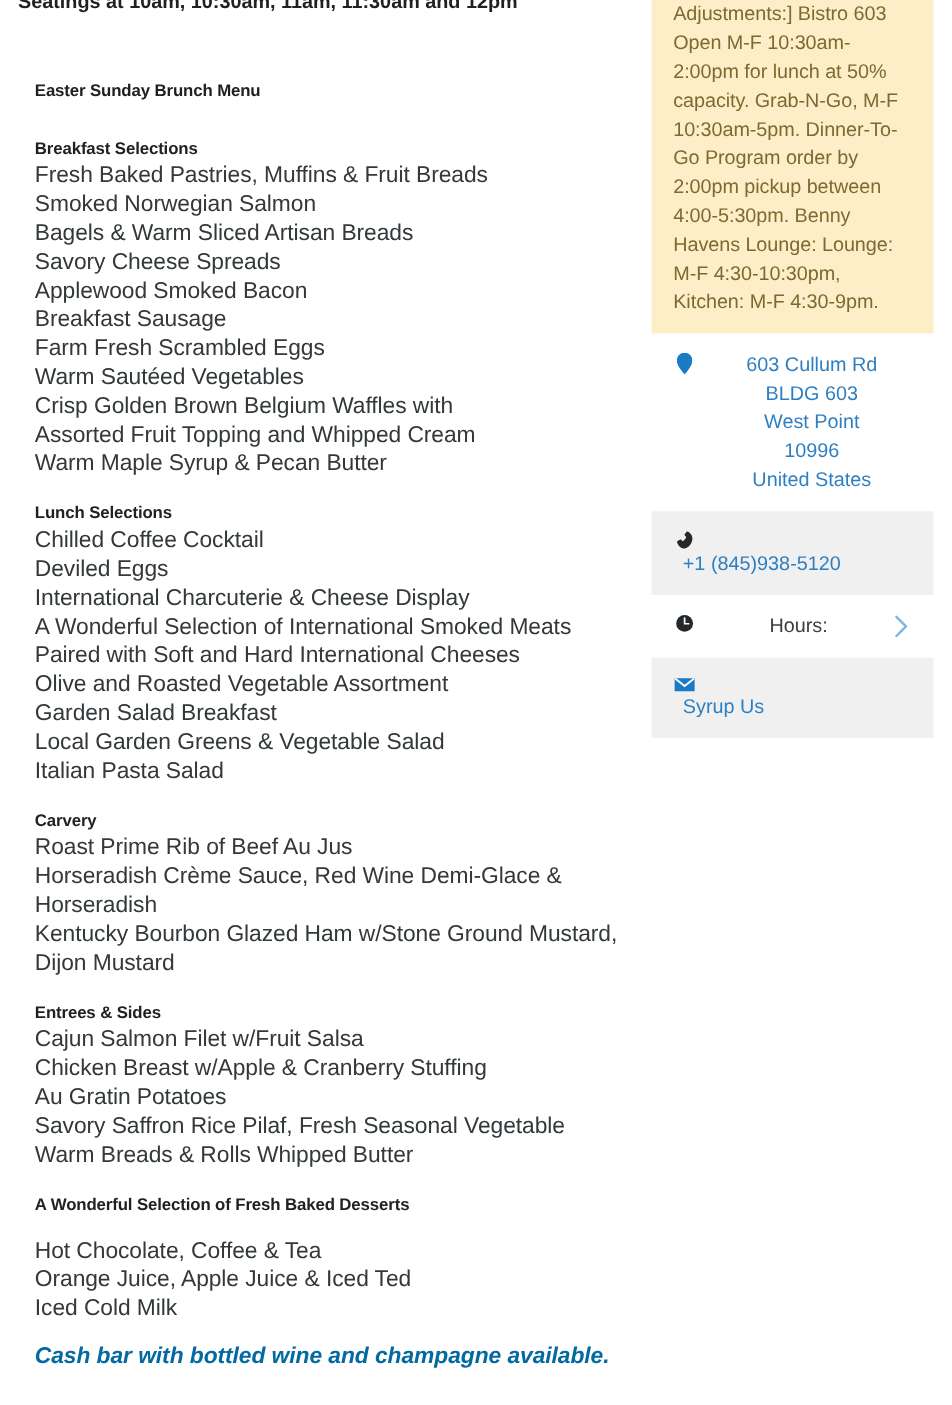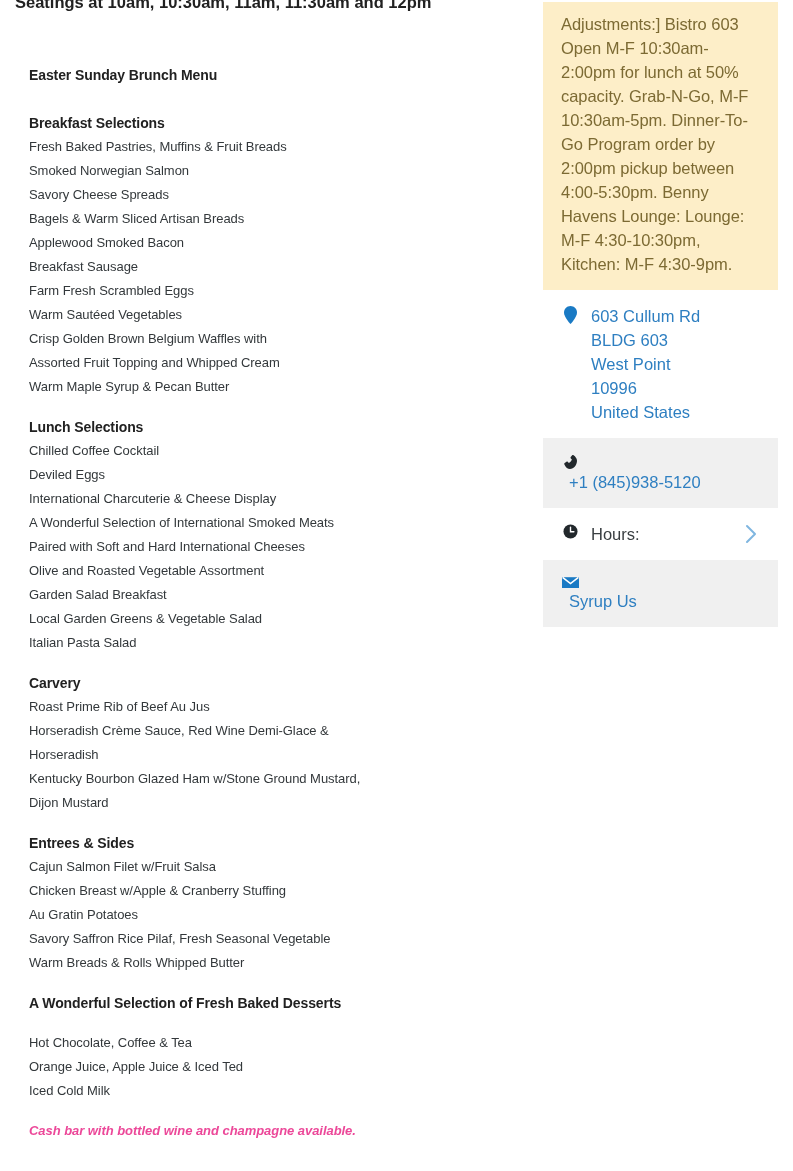--- a/index.html
+++ b/index.html
@@ -29,31 +29,31 @@
 
   .menu-heading {
     font-size: 14px;
     font-weight: bold;
     line-height: 24px;
     color: #212121;
     letter-spacing: -0.1px;
     margin: 0;
   }
   .menu-line {
-    font-size: 13px;
+    font-size: 19px;
     font-weight: normal;
     line-height: 24px;
     color: #33383b;
     margin: 0;
     letter-spacing: -0.05px;
   }
   .menu-line.italic {
     font-style: italic;
     font-weight: bold;
-    color: #ec4899;
+    color: #0369a1;
   }
   .spacer-line {
     height: 24px;
   }
   .spacer-gap {
     height: 16px;
   }
   
   #clipped-heading {
     position: absolute;
@@ -63,21 +63,21 @@
     font-weight: bold;
     line-height: 24px;
     color: #212121;
     white-space: nowrap;
   }
 
   
   #sidebar {
     position: absolute;
     left: 543px;
-    top: 12px;
+    top: 0;
     width: 235px;
   }
   #hours-blurb-card {
     background: #fdeec8;
     color: #7c6a33;
     font-size: 16.5px;
     line-height: 24px;
     padding: 0 18px 14px 18px;
     box-sizing: border-box;
     width: 235px;
@@ -109,20 +109,21 @@
     display: flex;
     align-items: flex-start;
     justify-content: center;
     padding-top: 2px;
   }
   .row-text {
     flex: 1 1 auto;
     padding-left: 10px;
     color: #2e7fc1;
     word-break: break-word;
+    text-align: center;
   }
   .row-text.dark {
     color: #3a3f42;
   }
   .row-text .addr-line { display: block; }
 
   .chevron {
     flex: 0 0 auto;
     width: 22px;
     display: flex;
@@ -142,22 +143,22 @@
   <div class="spacer-line"></div>
   <div class="spacer-line"></div>
   <div style="height:15px"></div>
 
   <div class="menu-heading">Easter Sunday Brunch Menu</div>
   <div class="spacer-line"></div>
 
   <div class="menu-heading"> Breakfast Selections</div>
   <div class="menu-line">Fresh Baked Pastries, Muffins &amp; Fruit Breads</div>
   <div class="menu-line">Smoked Norwegian Salmon</div>
+  <div class="menu-line">Bagels &amp; Warm Sliced Artisan Breads</div>
   <div class="menu-line">Savory Cheese Spreads</div>
-  <div class="menu-line">Bagels &amp; Warm Sliced Artisan Breads</div>
   <div class="menu-line">Applewood Smoked Bacon</div>
   <div class="menu-line">Breakfast Sausage</div>
   <div class="menu-line">Farm Fresh Scrambled Eggs</div>
   <div class="menu-line">Warm Sautéed Vegetables</div>
   <div class="menu-line">Crisp Golden Brown Belgium Waffles with</div>
   <div class="menu-line">Assorted Fruit Topping and Whipped Cream</div>
   <div class="menu-line">Warm Maple Syrup &amp; Pecan Butter</div>
 
   <div class="spacer-gap"></div>
 

